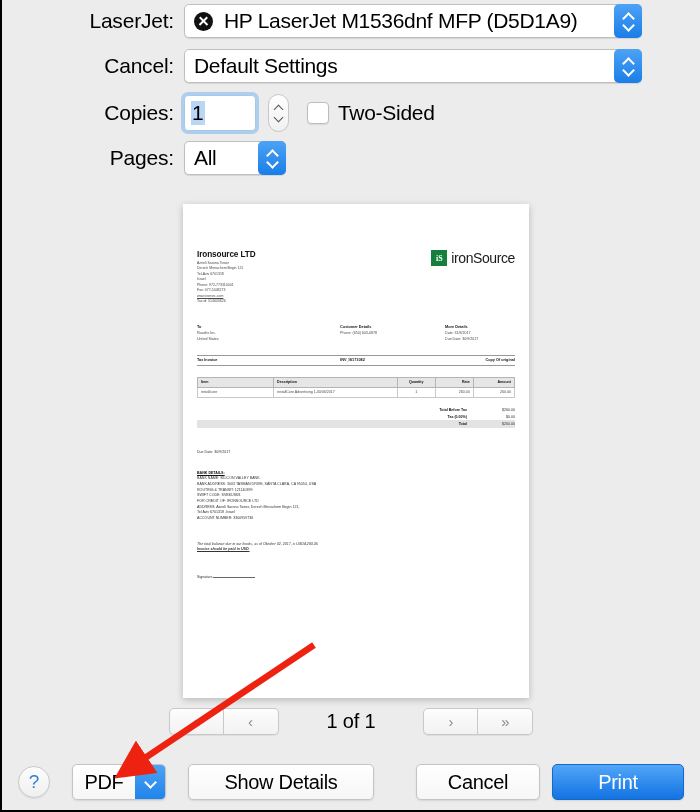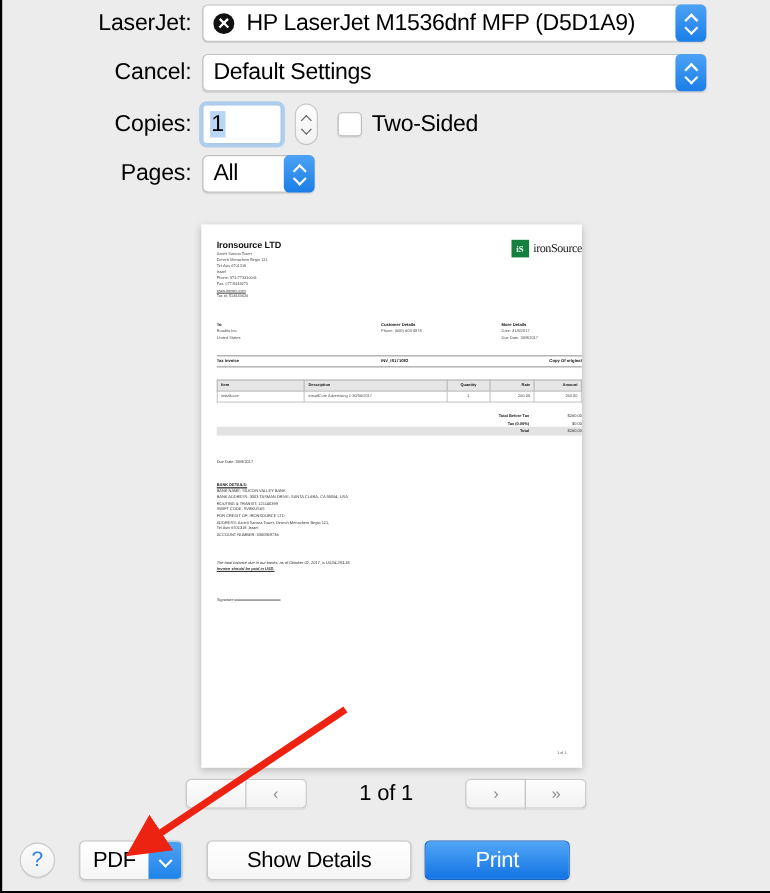--- a/index.html
+++ b/index.html
@@ -142,35 +142,35 @@
 
   
   .preview-wrap {
     position: absolute;
     left: 181px; top: 204px;
     width: 346px; height: 494px;
     background: #fff;
     box-shadow: 0 2px 7px rgba(0,0,0,0.22);
     overflow: hidden;
   }
-  .doc { padding: 14px 0 0 14px; position: relative; height: 100%; color: #2a2a2a; }
+  .doc { padding: 14px 14px 0 14px; position: relative; height: 100%; color: #2a2a2a; margin-top: 32px; }
 
   .doc-top { display: flex; justify-content: space-between; align-items: flex-start; }
   .co-name { font-size: 8.2px; font-weight: bold; color: #111; letter-spacing: -0.1px; margin-bottom: 2px; }
   .co-lines { font-size: 3.5px; line-height: 1.55; color: #4a4a4a; }
   .co-lines .link { text-decoration: underline; }
 
   .logo-box { display: flex; align-items: center; gap: 4px; }
   .logo-mark {
     width: 16px; height: 16px; background: #15803d; color: #fff;
     font-size: 8px; font-weight: bold;
     display: flex; align-items: center; justify-content: center;
     font-family: "Liberation Serif", serif;
   }
-  .logo-word { font-size: 11px; color: #1a1a1a; font-family: Liberation Serif, serif; letter-spacing: -0.4px; }
+  .logo-word { font-size: 14px; color: #1a1a1a; font-family: Liberation Sans, sans-serif; letter-spacing: -0.4px; }
 
   .doc-mid { display: flex; margin-top: 20px; font-size: 3.6px; line-height: 1.6; }
   .mid-col { color: #4a4a4a; }
   .mid-col b { color: #111; font-size: 3.8px; }
   .mid-col.c1 { width: 45%; }
   .mid-col.c2 { width: 33%; }
   .mid-col.c3 { width: 22%; }
 
   .inv-bar {
     margin-top: 12px;
@@ -450,20 +450,21 @@
 
 <div class="footer">
   <div class="help-btn">?</div>
   <div class="pdf-btn">
     <span class="pdf-label">PDF</span>
     <span class="pdf-arrow">
       <span class="chev down"></span>
     </span>
   </div>
   <div class="btn" id="show-details-btn">Show Details</div>
+  <div class="btn" id="cancel-btn">Cancel</div>
   <div class="btn" id="print-btn">Print</div>
 </div>
 
 <svg class="annot" viewBox="0 0 700 812">
   <defs>
     <marker id="ah" markerWidth="6" markerHeight="6" refX="3.1" refY="3" orient="auto">
       <path d="M0,0 L6,3 L0,6 Z" fill="#ee2211"></path>
     </marker>
   </defs>
   <line x1="312" y1="645" x2="128" y2="768" stroke="#ee2211" stroke-width="6.5" marker-end="url(#ah)"></line>

